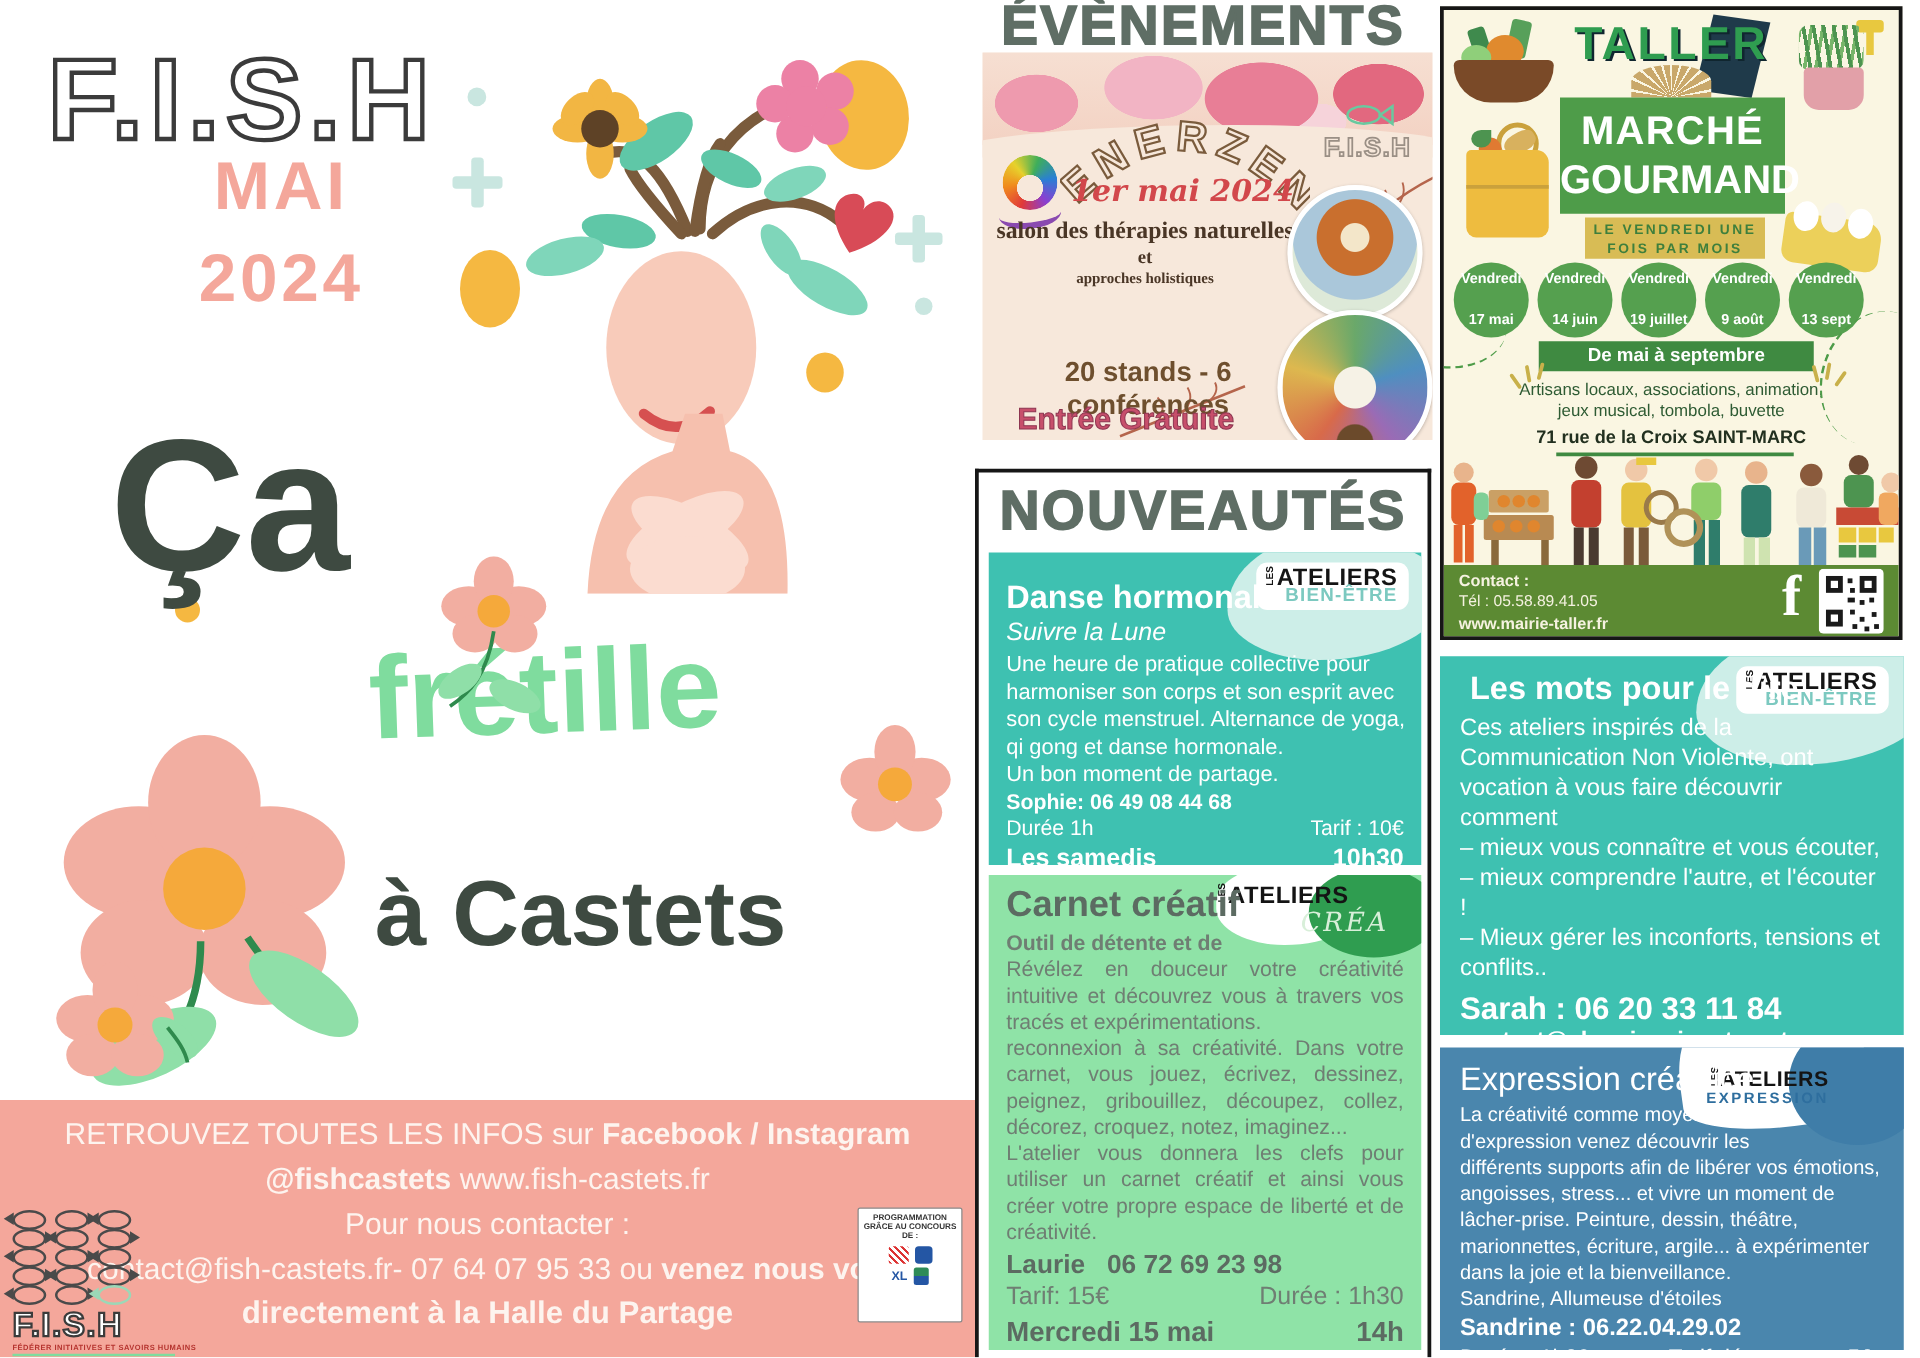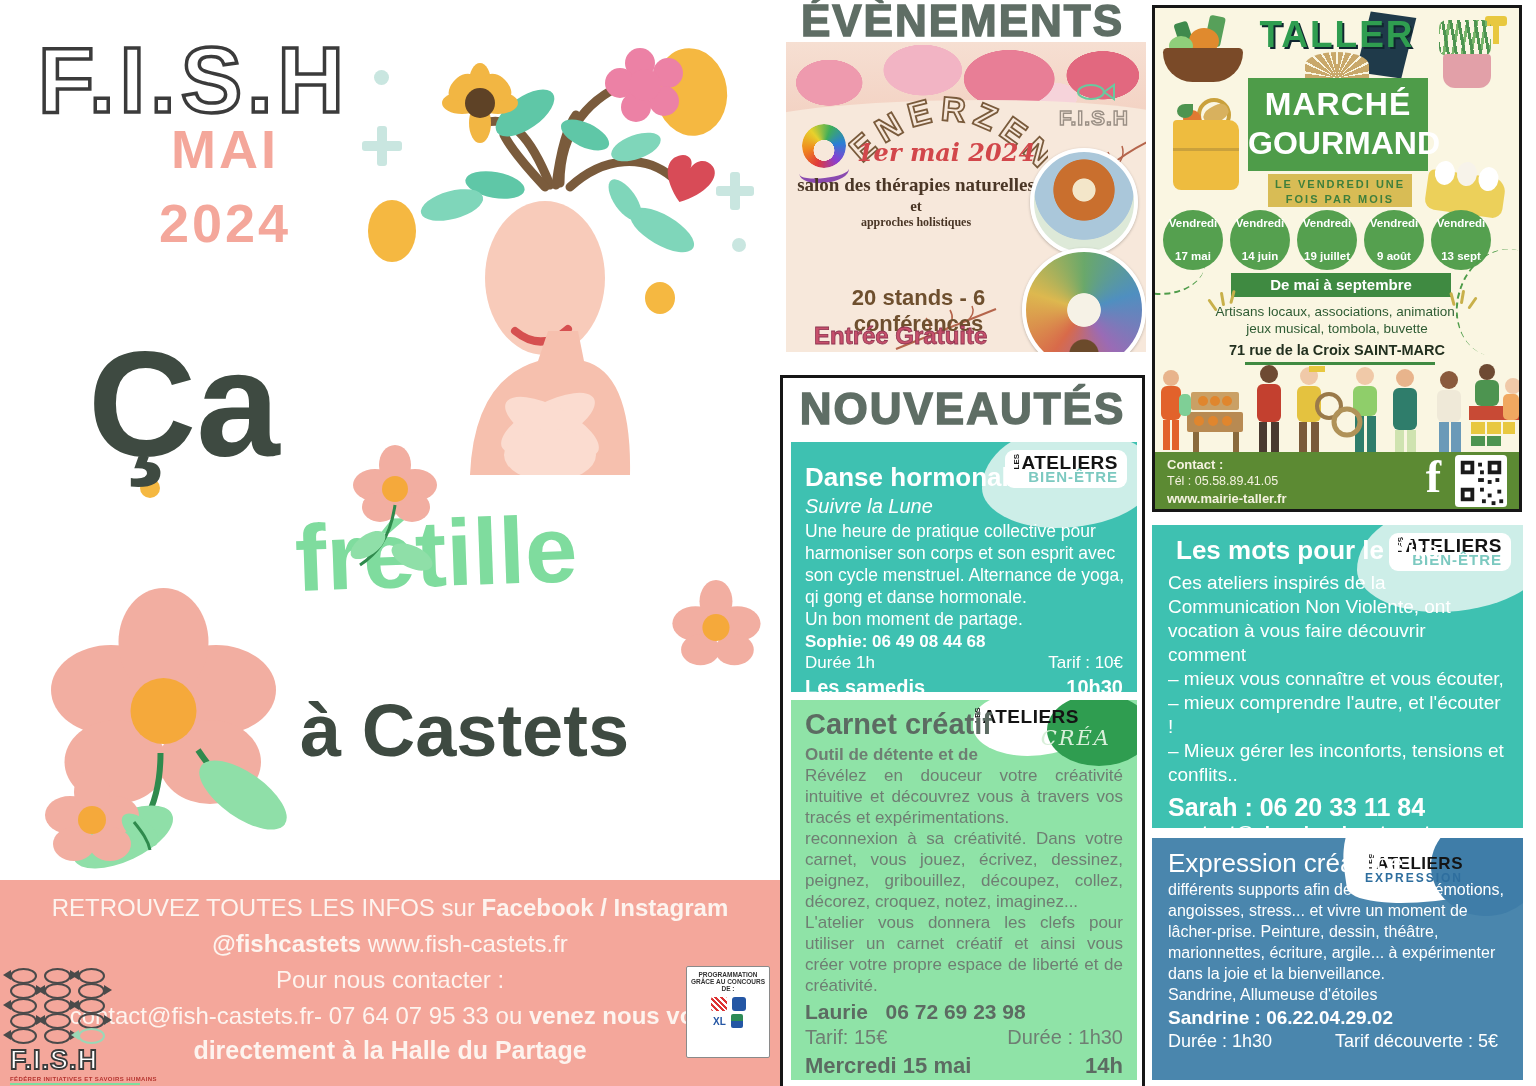--- a/index.html
+++ b/index.html
@@ -538,20 +538,21 @@
 
   <div class="card card-blue" style="left:1152px;top:838px;width:371px;height:242px;">
     <div style="position:absolute;right:30px;top:-30px;width:150px;height:95px;background:#fff;border-radius:20% 80% 30% 70%/60% 40% 70% 30%;transform:rotate(-8deg);"></div>
     <div style="position:absolute;right:-18px;top:-22px;width:110px;height:100px;background:#3f7da8;border-radius:50%;"></div>
     <div style="position:absolute;right:60px;top:16px;text-align:right;">
       <span class="atles">LES</span><span class="at1" style="font-size:17px;">ATELIERS</span>
       <span class="at2" style="color:#2e6e9e;font-size:12px;letter-spacing:2px;">EXPRESSION</span>
     </div>
     <div style="padding:10px 16px;position:relative;">
       <div style="font-size:26px;font-weight:400;">Expression créatrice</div>
+      <div style="font-size:16px;line-height:21px;margin-top:3px;width:235px;">La créativité comme moyen d'expression venez découvrir les</div>
       <div style="font-size:16px;line-height:21px;">différents supports afin de libérer vos émotions, angoisses, stress... et vivre un moment de lâcher-prise. Peinture, dessin, théâtre, marionnettes, écriture, argile... à expérimenter dans la joie et la bienveillance.</div>
       <div style="font-size:16px;line-height:21px;">Sandrine, Allumeuse d'étoiles</div>
       <div class="bold" style="font-size:19px;margin-top:2px;">Sandrine :  06.22.04.29.02</div>
       <div class="row" style="font-size:18px;margin-top:2px;width:330px;">
         <span>Durée : 1h30</span>
         <span>Tarif découverte : 5€</span>
       </div>
     </div>
   </div>
 

